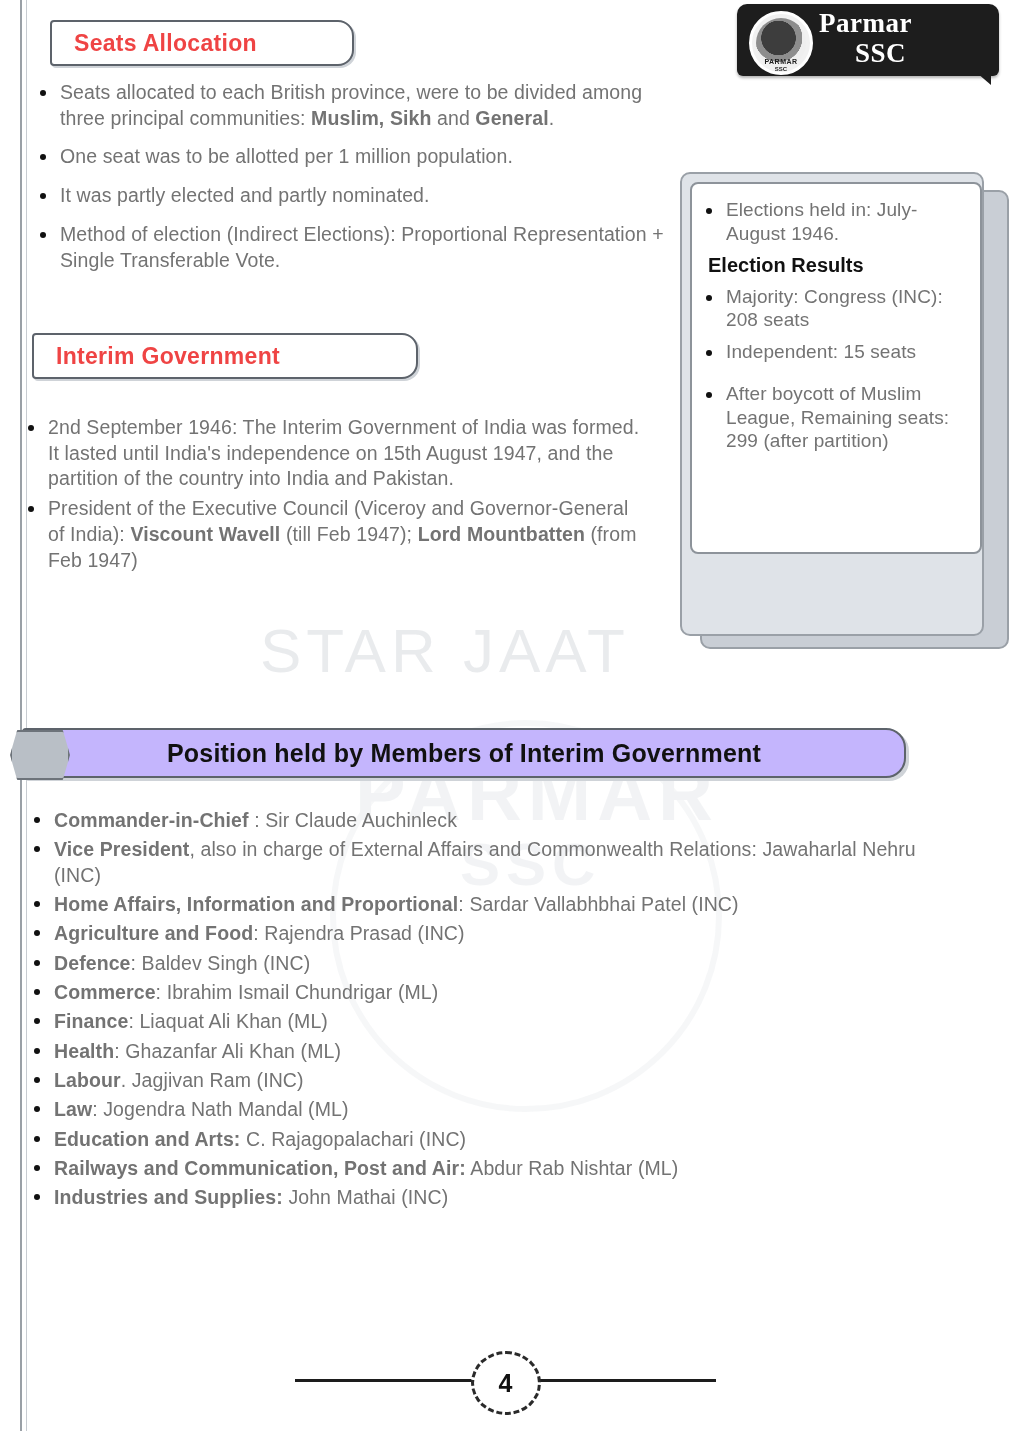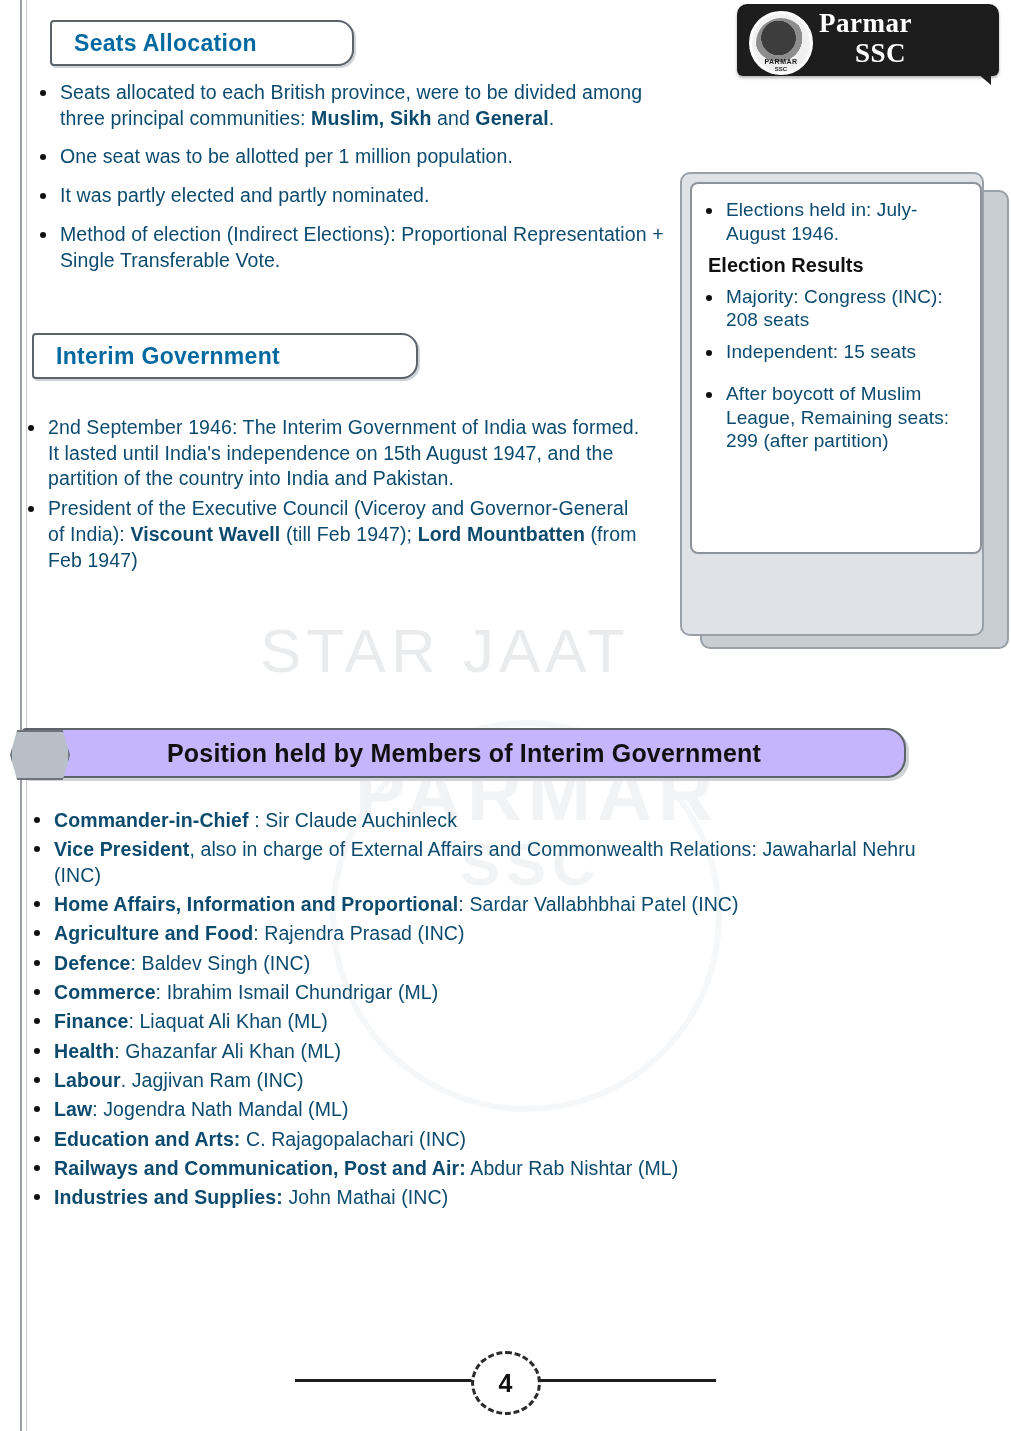--- a/index.html
+++ b/index.html
@@ -168,21 +168,21 @@
     background: #ffffff;
     border: 2px solid #5d636b;
     border-radius: 4px 16px 16px 4px;
     box-shadow: 2px 2px 0 #cfd3d8;
     display: flex;
     align-items: center;
   }
   .ribbon .label {
     font-size: 23px;
     font-weight: 700;
-    color: #0369a1;
+    color: #ef4444;
     padding-left: 22px;
     letter-spacing: .3px;
     white-space: nowrap;
   }
   .ribbon-tab {
     position: absolute;
     width: 34px;
     height: 52px;
     background: #b9bfc6;
     border: 2px solid #6d737a;
@@ -197,21 +197,21 @@
     margin: 0;
     padding: 0;
     list-style: none;
   }
   ul.bul > li {
     position: relative;
     padding-left: 26px;
     margin-bottom: 13px;
     font-size: 19.5px;
     line-height: 1.32;
-    color: #0c4a6e;
+    color: #737373;
     letter-spacing: .1px;
   }
   ul.bul > li:before {
     content: "";
     position: absolute;
     left: 6px;
     top: 10px;
     width: 6px;
     height: 6px;
     background: #111;

